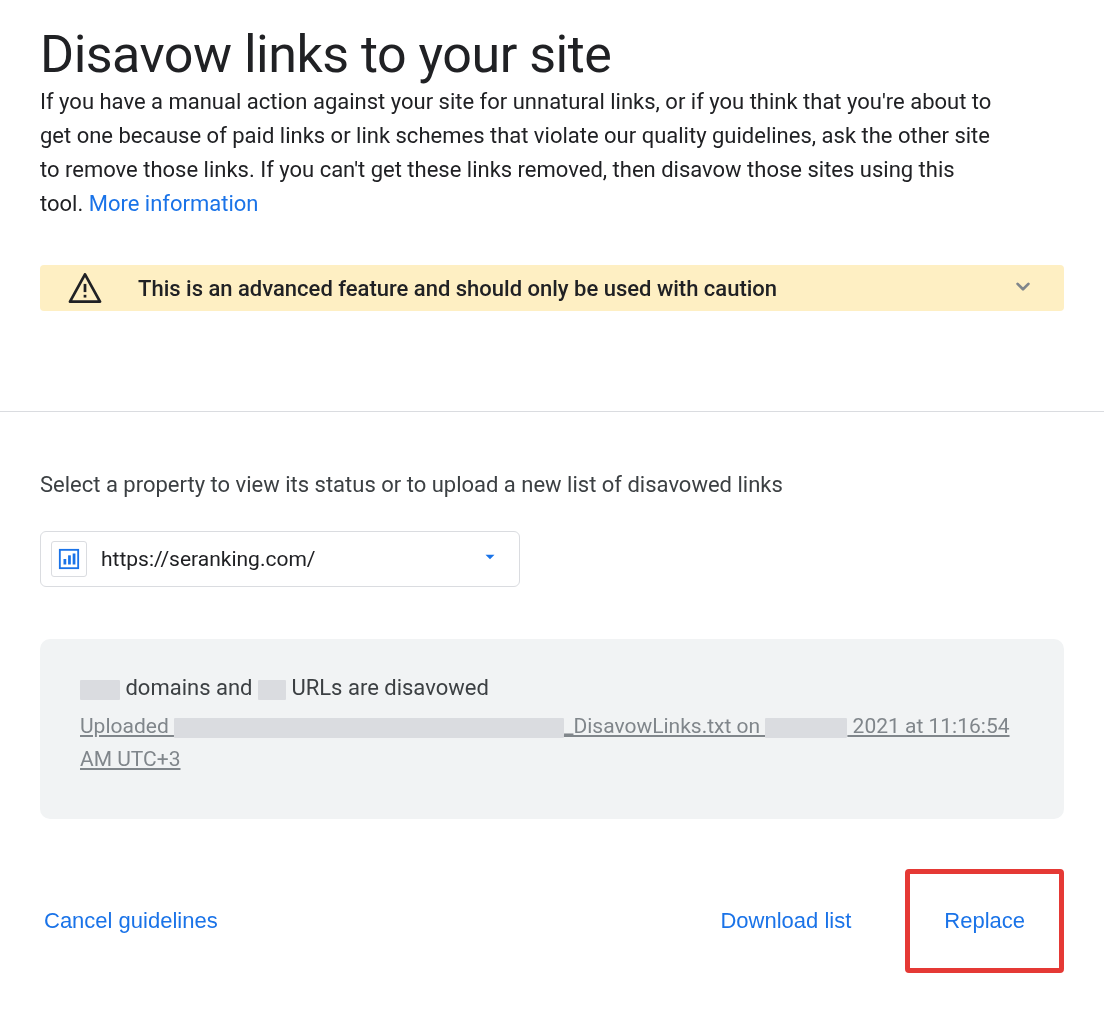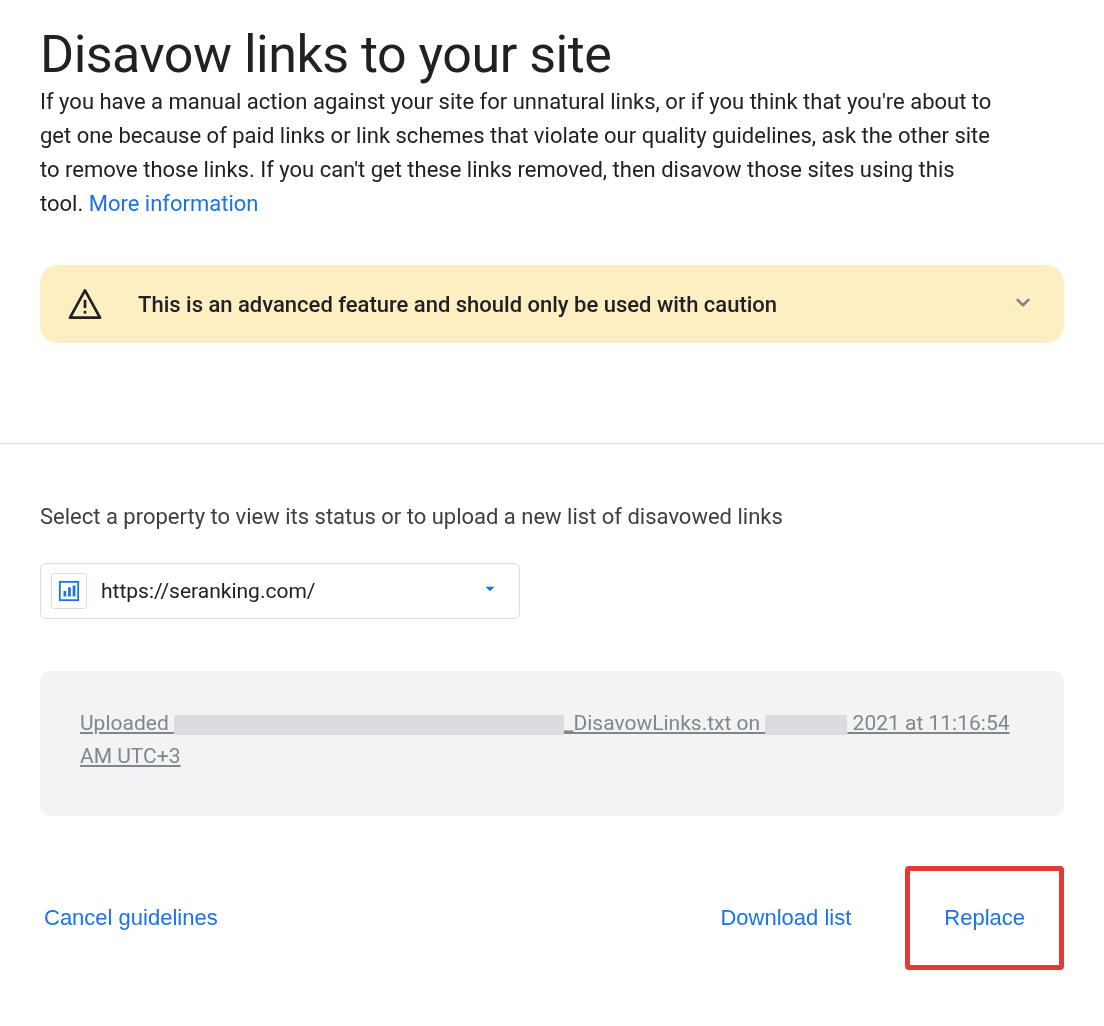--- a/index.html
+++ b/index.html
@@ -22,22 +22,22 @@
     color: #202124;
     max-width: 960px;
   }
   .intro a {
     color: #1a73e8;
     text-decoration: none;
   }
   .warning-banner {
     margin-top: 44px;
     background: #feefc3;
-    border-radius: 18px;
-    padding: 24px 28px;
+    border-radius: 4px;
+    padding: 8px 28px;
     display: flex;
     align-items: center;
     gap: 36px;
   }
   .warning-banner .wtext {
     flex: 1;
     font-size: 22px;
     font-weight: 500;
     color: #202124;
   }
@@ -164,20 +164,23 @@
     </span>
     <span class="prop-text">https://seranking.com/</span>
     <span class="prop-caret">
       <svg width="18" height="18" viewBox="0 0 24 24">
           <path d="M6 9 L12 15 L18 9 Z" fill="#1a73e8"></path>
         </svg>
     </span>
   </div>
 
   <div class="status-card">
+    <div class="status-line1">
+      <span class="redact" style="width:40px"></span><span> domains and </span><span class="redact" style="width:28px"></span><span> URLs are disavowed</span>
+    </div>
     <div class="status-line2">
       <span>Uploaded </span><span class="redact" style="width:390px"></span><span>_DisavowLinks.txt on </span><span class="redact" style="width:82px"></span><span> 2021 at 11:16:54 AM UTC+3</span>
     </div>
   </div>
 
   <div class="actions">
     <button class="link-btn">Cancel guidelines</button>
     <span class="spacer"></span>
     <button class="link-btn download-btn">Download list</button>
     <span class="replace-wrap">

